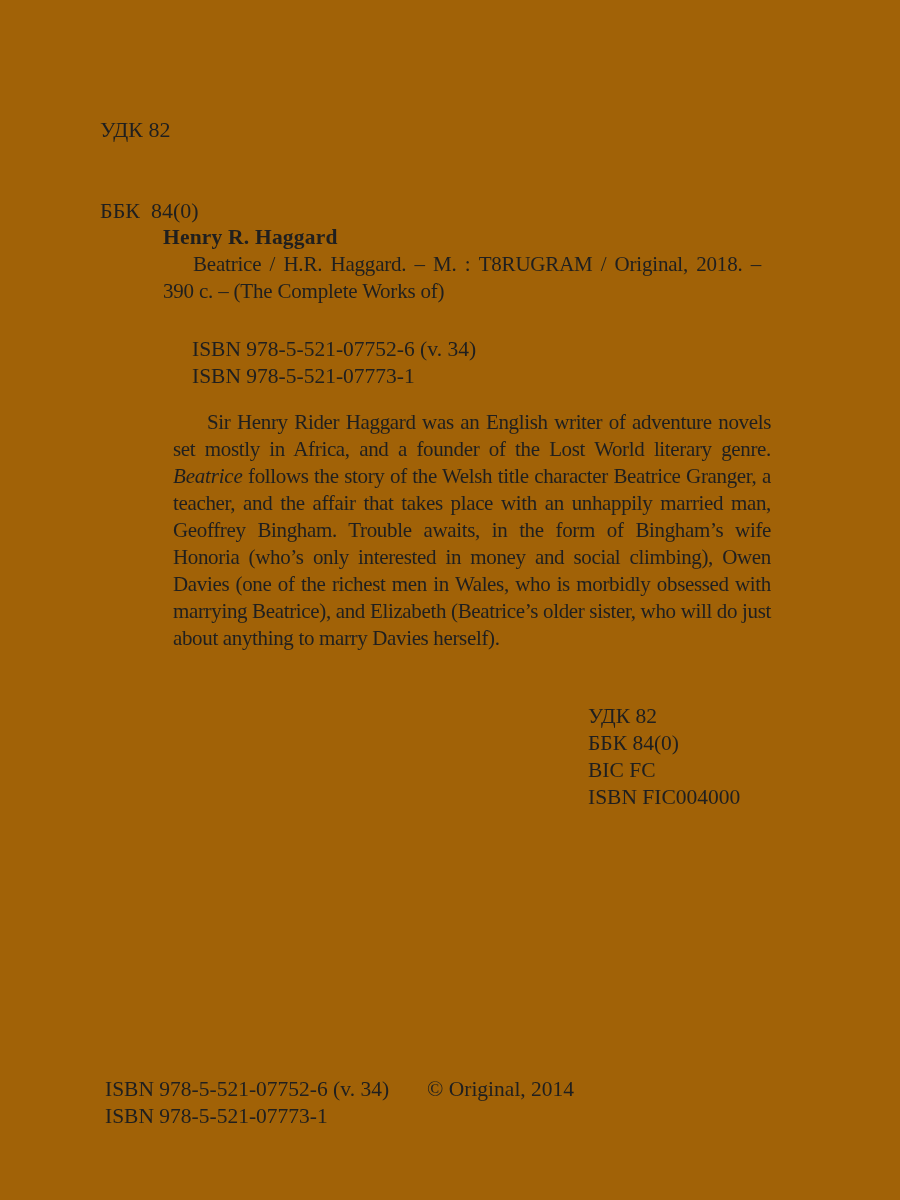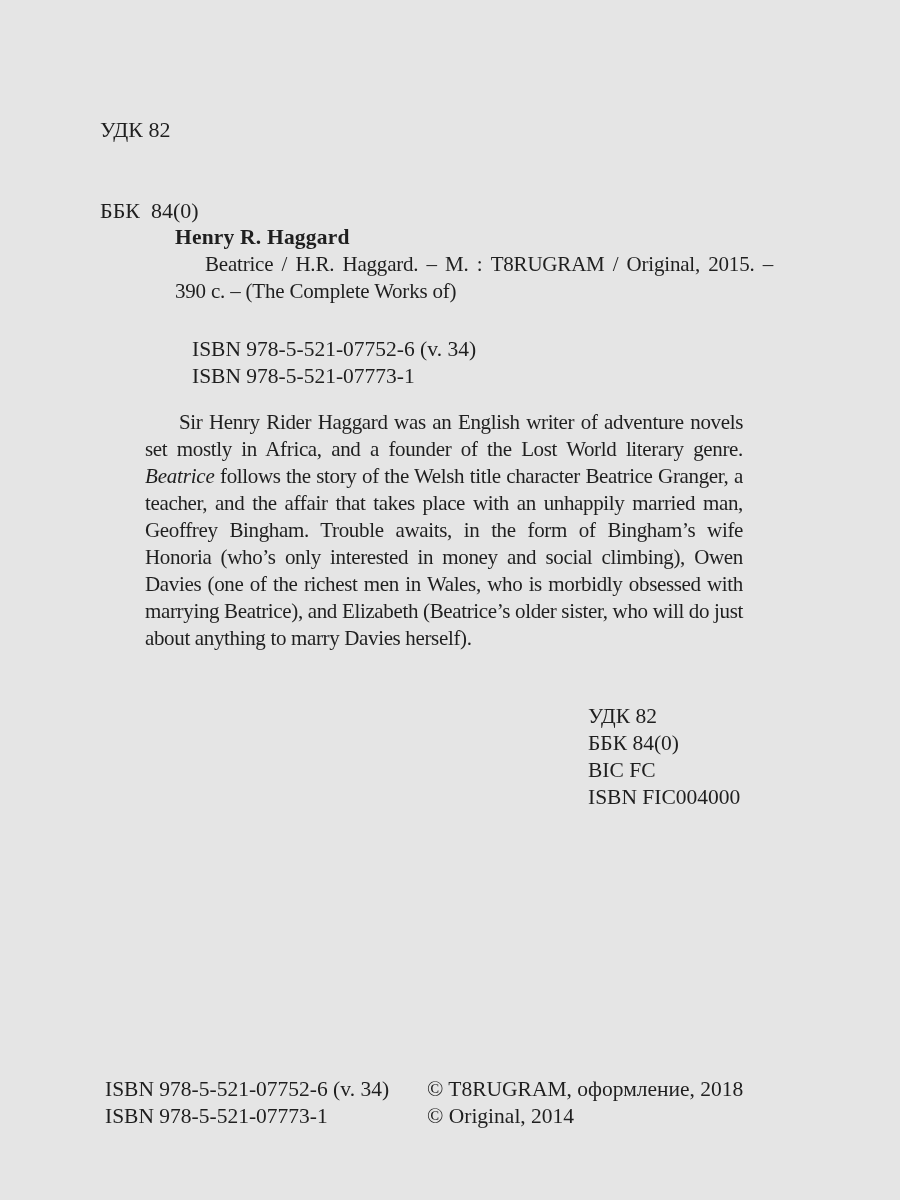--- a/index.html
+++ b/index.html
@@ -10,39 +10,38 @@
   body {
     width: 900px;
     height: 1200px;
     font-family: "Liberation Serif", "DejaVu Serif", serif;
     color: #1f1f1f;
   }
   .page {
     position: relative;
     width: 900px;
     height: 1200px;
-    background: #e5e5e5;
+    background: #a16207;
     overflow: hidden;
   }
   .top-codes {
     position: absolute;
     left: 100px;
     top: 62px;
     font-size: 22px;
     line-height: 27px;
     white-space: pre-wrap;
   }
   .citation {
     position: absolute;
     left: 163px;
     top: 224px;
     width: 598px;
     font-size: 21px;
     line-height: 27px;
-    margin-left: 12px;
   }
   .author {
     font-weight: bold;
     font-size: 21.5px;
     letter-spacing: 0.2px;
   }
   .cite-text {
     margin: 0;
     text-align: justify;
     text-indent: 30px;
@@ -50,21 +49,21 @@
   }
   .isbn-block {
     position: absolute;
     left: 192px;
     top: 336px;
     font-size: 21.5px;
     line-height: 27px;
   }
   .annotation {
     position: absolute;
-    left: 145px;
+    left: 173px;
     top: 409px;
     width: 598px;
     margin: 0;
     font-size: 21px;
     line-height: 27px;
     text-align: justify;
     text-indent: 34px;
     letter-spacing: -0.35px;
   }
   .annotation i {
@@ -95,21 +94,21 @@
 
 <div class="page">
 
   <div class="top-codes">
     <div>УДК 82</div>
     <div>ББК  84(0)</div>
   </div>
 
   <div class="citation">
     <div class="author">Henry R. Haggard</div>
-    <p class="cite-text">Beatrice / H.R. Haggard. – М. : T8RUGRAM / Original, 2015. – 390 с. – (The Complete Works of)</p>
+    <p class="cite-text">Beatrice / H.R. Haggard. – М. : T8RUGRAM / Original, 2018. – 390 с. – (The Complete Works of)</p>
   </div>
 
   <div class="isbn-block">
     <div>ISBN 978-5-521-07752-6 (v. 34)</div>
     <div>ISBN 978-5-521-07773-1</div>
   </div>
 
   <p class="annotation"><span>Sir Henry Rider Haggard was an English writer of adventure novels set mostly in Africa, and a founder of the Lost World literary genre. </span><i>Beatrice</i><span> follows the story of the Welsh title character Beatrice Granger, a teacher, and the affair that takes place with an unhappily married man, Geoffrey Bingham. Trouble awaits, in the form of Bingham’s wife Honoria (who’s only interested in money and social climbing), Owen Davies (one of the richest men in Wales, who is morbidly obsessed with marrying Beatrice), and Elizabeth (Beatrice’s older sister, who will do just about anything to marry Davies herself).</span></p>
 
   <div class="right-codes">
@@ -118,18 +117,17 @@
     <div>BIC FC</div>
     <div>ISBN FIC004000</div>
   </div>
 
   <div class="footer">
     <div class="footer-col isbn-col">
       <div>ISBN 978-5-521-07752-6 (v. 34)</div>
       <div>ISBN 978-5-521-07773-1</div>
     </div>
     <div class="footer-col copyright-col">
-      <div>© T8RUGRAM, оформление, 2018</div>
       <div>© Original, 2014</div>
     </div>
   </div>
 
 </div>
 
 </body></html>

